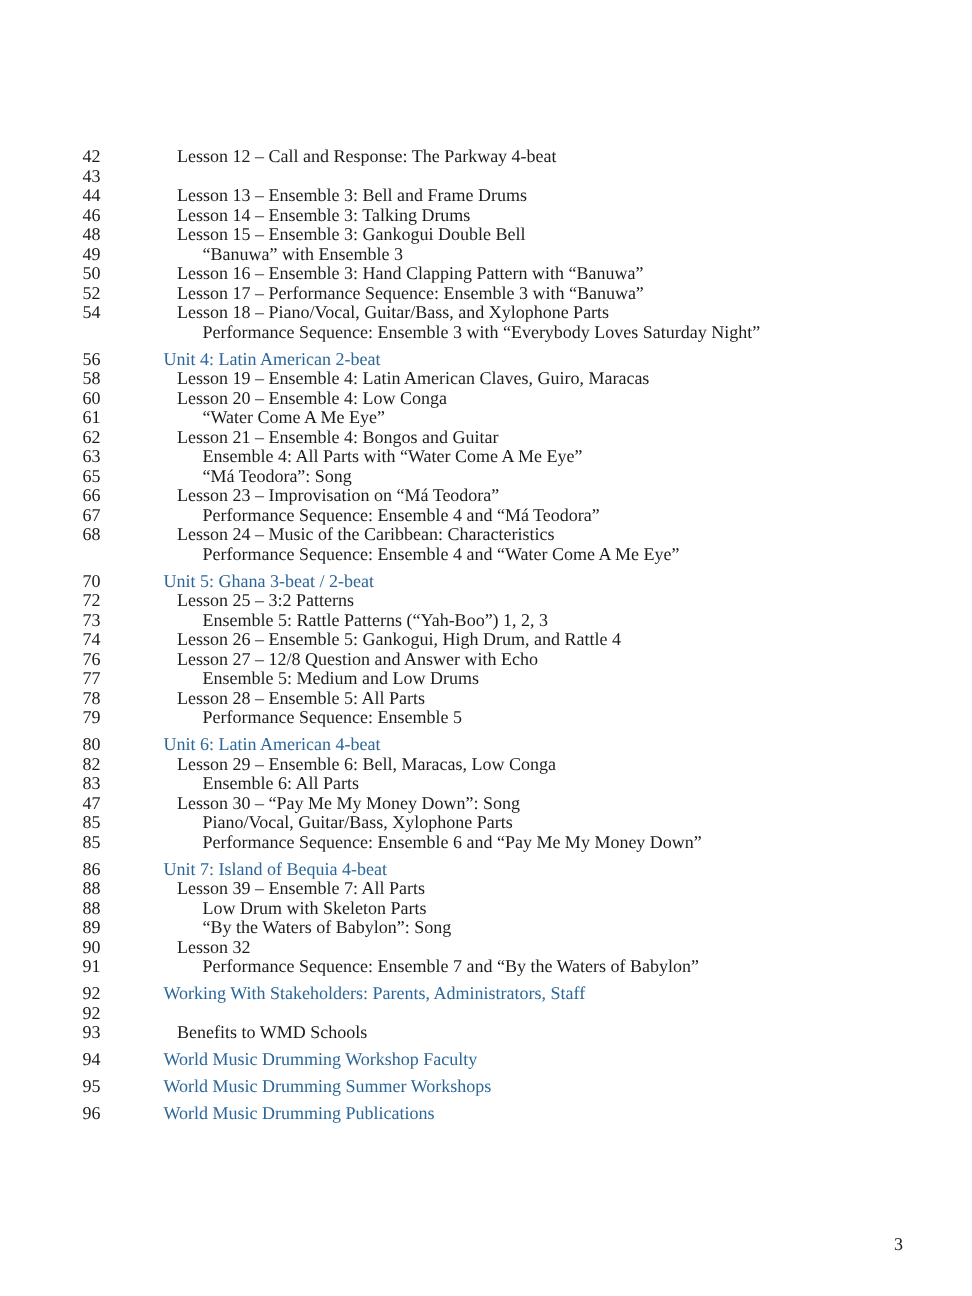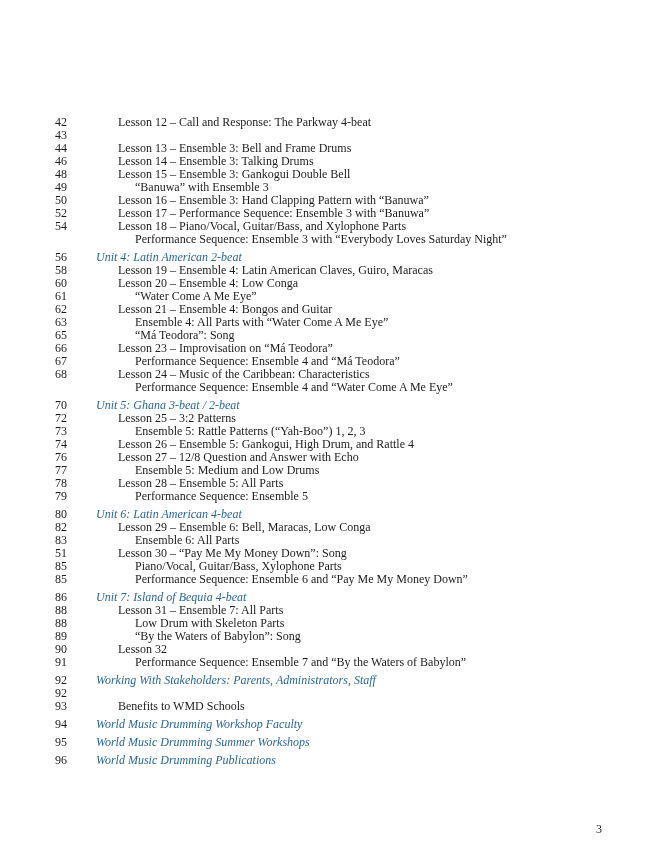--- a/index.html
+++ b/index.html
@@ -12,38 +12,38 @@
     width: 648px;
     height: 864px;
     background: #ffffff;
     font-family: "Liberation Serif", "DejaVu Serif", serif;
     font-size: 12px;
     color: #1c1c1c;
     overflow: hidden;
   }
   .toc {
     position: absolute;
-    top: 116px;
+    top: 98px;
     left: 0;
     right: 0;
   }
   .row {
     display: flex;
     line-height: 13px;
     align-items: baseline;
   }
   .row.gap { margin-top: 5px; }
   .pg {
     flex: 0 0 67px;
     width: 67px;
     text-align: right;
     color: #1c1c1c;
   }
   .tx { white-space: nowrap; }
-  .row.indent-0 .tx { padding-left: 29px; font-style: italic; }
+  .row.indent-0 .tx { padding-left: 42px; }
   .row.indent-1 .tx { padding-left: 51px; }
   .row.indent-2 .tx { padding-left: 68px; }
   .row.unit .tx {
     color: var(--heading-color, #2a6699);
   }
   .footer {
     position: absolute;
     top: 822px;
     right: 46px;
     font-size: 12px;
@@ -176,38 +176,38 @@
       </div>
       <div class="row indent-1">
         <span class="pg">82</span>
         <span class="tx">Lesson 29 – Ensemble 6: Bell, Maracas, Low Conga</span>
       </div>
       <div class="row indent-2">
         <span class="pg">83</span>
         <span class="tx">Ensemble 6: All Parts</span>
       </div>
       <div class="row indent-1">
-        <span class="pg">51</span>
+        <span class="pg">47</span>
         <span class="tx">Lesson 30 – “Pay Me My Money Down”: Song</span>
       </div>
       <div class="row indent-2">
         <span class="pg">85</span>
         <span class="tx">Piano/Vocal, Guitar/Bass, Xylophone Parts</span>
       </div>
       <div class="row indent-2">
         <span class="pg">85</span>
         <span class="tx">Performance Sequence: Ensemble 6 and “Pay Me My Money Down”</span>
       </div>
       <div class="row indent-0 unit gap">
         <span class="pg">86</span>
         <span class="tx">Unit 7: Island of Bequia 4-beat</span>
       </div>
       <div class="row indent-1">
         <span class="pg">88</span>
-        <span class="tx">Lesson 31 – Ensemble 7: All Parts</span>
+        <span class="tx">Lesson 39 – Ensemble 7: All Parts</span>
       </div>
       <div class="row indent-2">
         <span class="pg">88</span>
         <span class="tx">Low Drum with Skeleton Parts</span>
       </div>
       <div class="row indent-2">
         <span class="pg">89</span>
         <span class="tx">“By the Waters of Babylon”: Song</span>
       </div>
       <div class="row indent-1">

